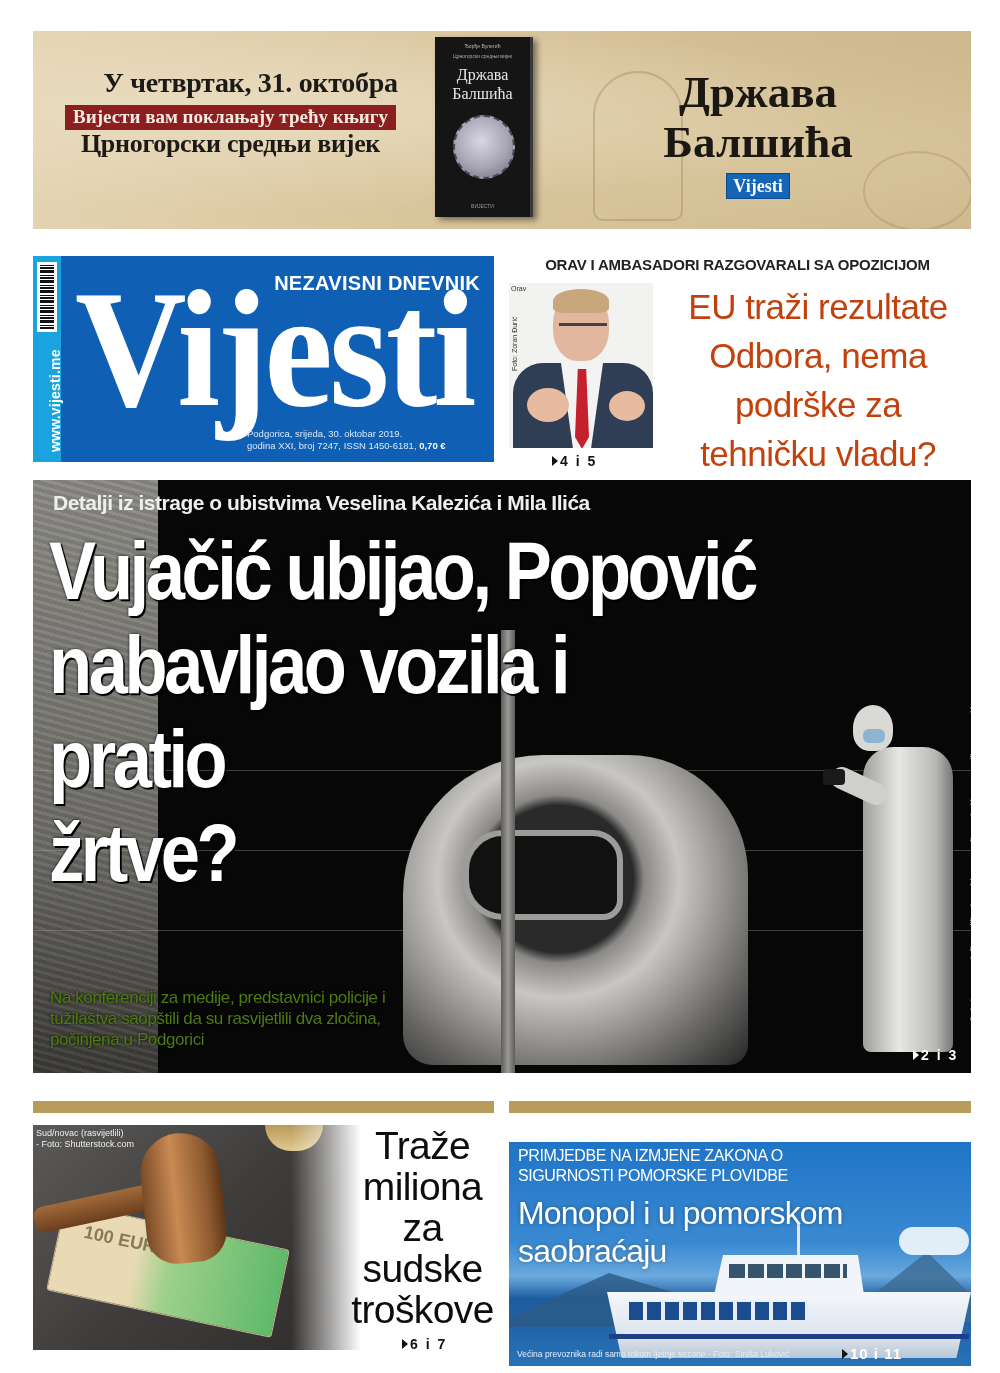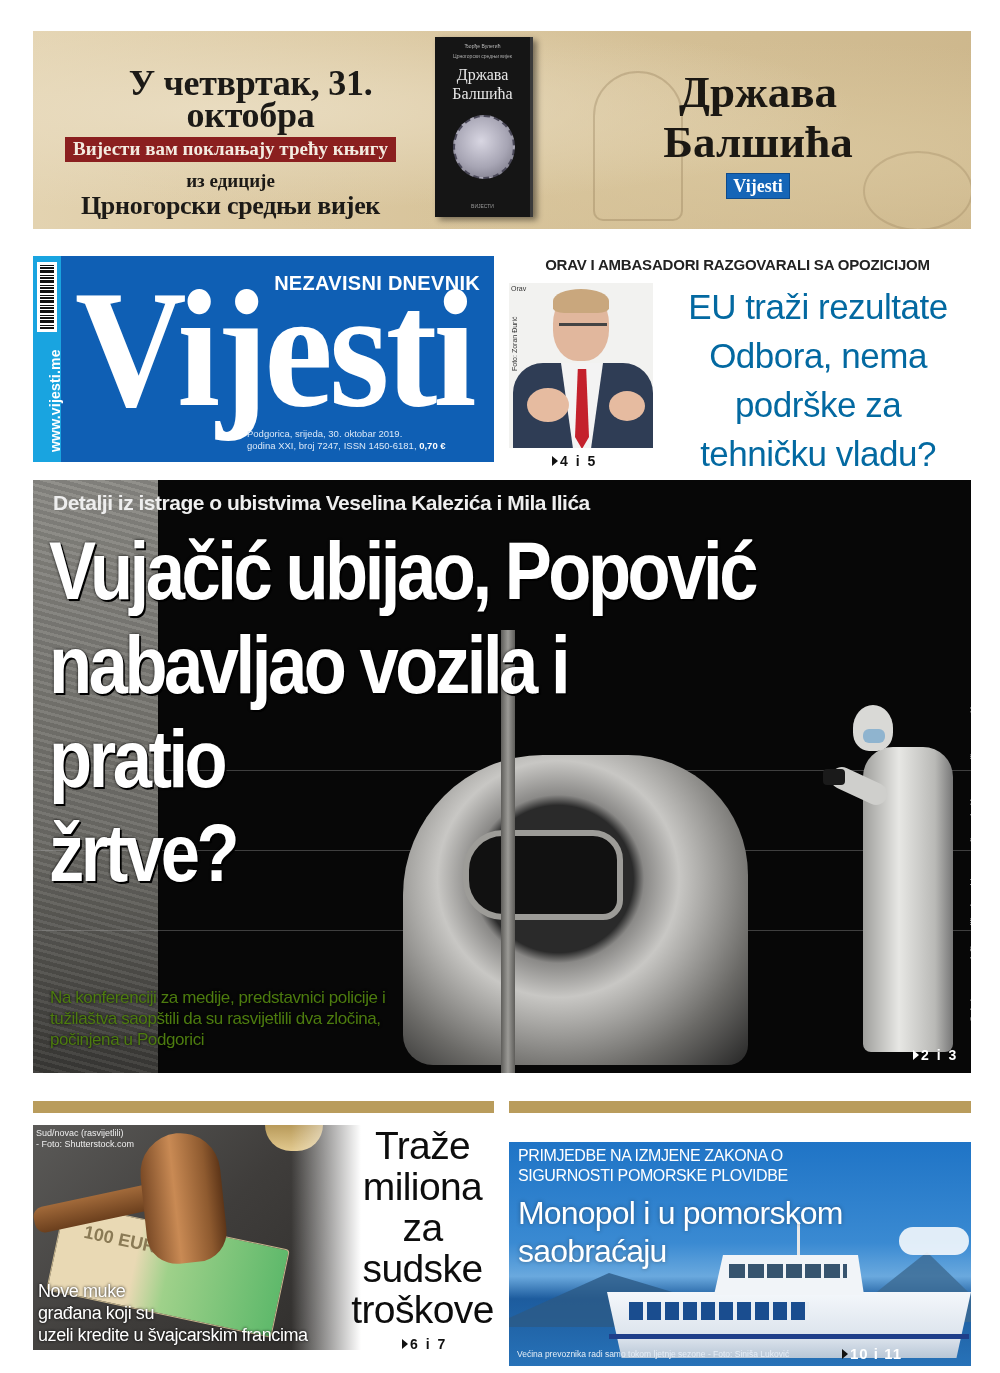--- a/index.html
+++ b/index.html
@@ -13,21 +13,21 @@
       radial-gradient(ellipse at 20% 40%, #e9dcc0 0%, rgba(233,220,192,0) 60%),
       radial-gradient(ellipse at 75% 60%, #d9c69d 0%, rgba(217,198,157,0) 65%),
       linear-gradient(100deg, #e4d4b2 0%, #d8c49b 45%, #cdb78c 100%);
     overflow: hidden;
   }
   .promo .sketch1 { position: absolute; left: 560px; top: 40px; width: 90px; height: 150px;
     border-radius: 45px 45px 10px 10px; border: 2px solid rgba(120,95,60,0.25); }
   .promo .sketch2 { position: absolute; left: 830px; top: 120px; width: 110px; height: 80px;
     border-radius: 50%; border: 2px solid rgba(120,95,60,0.2); }
   .promo-left { position: absolute; left: 0; top: 36px; width: 395px; text-align: center; font-family: "Liberation Serif", serif; color: #1c1a17; }
-  .promo-date { font-size: 36px; font-weight: bold; letter-spacing: -0.3px; line-height: 32px; margin-left: 40px; }
+  .promo-date { font-size: 28px; font-weight: bold; letter-spacing: -0.3px; line-height: 32px; margin-left: 40px; }
   .promo-gift { display: inline-block; margin-top: 6px; background: #8b1f1f; color: #f3ebe0; font-size: 19px; font-weight: bold; padding: 1px 8px 2px; line-height: 22px; }
   .promo-from { font-size: 19px; font-weight: bold; margin-top: 8px; line-height: 22px; }
   .promo-series { font-size: 26px; font-weight: bold; line-height: 28px; letter-spacing: -0.3px; }
 
   .book { position: absolute; left: 402px; top: 6px; width: 98px; height: 180px; background: #151515;
     box-shadow: 4px 3px 6px rgba(0,0,0,0.45); border-right: 3px solid #3a3a3a; }
   .book-author { position: absolute; top: 6px; width: 100%; text-align: center; font-size: 5px; color: #bbb; }
   .book-series { position: absolute; top: 16px; width: 100%; text-align: center; font-size: 5px; color: #aaa; }
   .book-title { position: absolute; top: 28px; width: 100%; text-align: center; font-family: "Liberation Serif", serif; color: #e6e6e6; font-size: 16px; line-height: 19px; }
   .book-coin { position: absolute; left: 18px; top: 78px; width: 62px; height: 64px; border-radius: 50%;
@@ -62,21 +62,21 @@
   .orav-suit { position: absolute; left: 4px; top: 80px; width: 140px; height: 90px; border-radius: 30px 30px 0 0; background: #2f3d55; }
   .orav-shirt { position: absolute; left: 52px; top: 80px; width: 42px; height: 90px; background: #f3f3f3; clip-path: polygon(0 0, 100% 0, 70% 100%, 30% 100%); }
   .orav-tie { position: absolute; left: 66px; top: 86px; width: 14px; height: 80px; background: #c4212c; clip-path: polygon(20% 0, 80% 0, 100% 85%, 50% 100%, 0 85%); }
   .orav-hand1 { position: absolute; left: 18px; top: 105px; width: 42px; height: 34px; border-radius: 50%; background: #e6bba0; }
   .orav-hand2 { position: absolute; left: 100px; top: 108px; width: 36px; height: 30px; border-radius: 50%; background: #e6bba0; }
   .orav-label { position: absolute; left: 2px; top: 2px; font-size: 7px; color: #333; }
   .orav-credit { position: absolute; left: 2px; top: 88px; transform-origin: 0 0; transform: rotate(-90deg); font-size: 7px; color: #333; white-space: nowrap; }
   .pageref { font-weight: bold; font-size: 14px; letter-spacing: 2px; }
   .pageref .arrow { display: inline-block; width: 0; height: 0; border-top: 5px solid transparent; border-bottom: 5px solid transparent; border-left: 6px solid currentColor; margin-right: 2px; vertical-align: 0; }
   .orav-ref { position: absolute; left: 552px; top: 453px; color: #111; }
-  .orav-headline { position: absolute; left: 662px; top: 282px; width: 312px; text-align: center; color: #0369a1; font-size: 35px; line-height: 49px; letter-spacing: -0.5px; }
+  .orav-headline { position: absolute; left: 662px; top: 282px; width: 312px; text-align: center; color: #c2410c; font-size: 35px; line-height: 49px; letter-spacing: -0.5px; }
 
   
   .lead { position: absolute; left: 33px; top: 480px; width: 938px; height: 593px; background: #070707; overflow: hidden; }
   .lead-wall { position: absolute; left: 0; top: 0; width: 125px; height: 593px; background: linear-gradient(180deg, #8b8a85 0%, #6e6d68 60%, #3a3936 100%); }
   .lead-wall-tex { position: absolute; left: 0; top: 0; width: 125px; height: 593px; background: repeating-linear-gradient(15deg, rgba(255,255,255,0.05) 0 3px, rgba(0,0,0,0.08) 3px 7px); }
   .lead-pole { position: absolute; left: 468px; top: 150px; width: 14px; height: 443px; background: linear-gradient(90deg, #5e5d5a, #9b9a96, #5e5d5a); }
   .wire { position: absolute; left: 0; height: 1px; width: 938px; background: rgba(170,170,170,0.35); }
   .car { position: absolute; left: 370px; top: 275px; width: 345px; height: 310px; border-radius: 140px 120px 20px 30px;
     background: radial-gradient(ellipse at 45% 40%, #2a2a2a 0%, #2a2a2a 28%, #8a8987 32%, #c8c7c4 45%, #6b6a67 75%, #252525 100%); }
   .car-window { position: absolute; left: 430px; top: 350px; width: 160px; height: 90px; border-radius: 40px 30px 20px 40px; background: #111; border: 6px solid #9d9c98; }
@@ -135,21 +135,20 @@
 </style>
 </head>
 <body>
 
 <div class="promo">
   <div class="sketch1"></div>
   <div class="sketch2"></div>
   <div class="promo-left">
     <div class="promo-date">У четвртак, 31. октобра</div>
     <div class="promo-gift">Вијести вам поклањају трећу књигу</div>
-    <div class="promo-from">из едиције</div>
     <div class="promo-series">Црногорски средњи вијек</div>
   </div>
   <div class="book">
     <div class="book-author">Ђорђе Вулетић</div>
     <div class="book-series">Црногорски средњи вијек</div>
     <div class="book-title">
       <div>Држава</div>
       <div>Балшића</div>
     </div>
     <div class="book-coin"></div>
@@ -234,25 +233,20 @@
       <div class="bill-text">100 EURO</div>
     </div>
   <div class="gavel-handle"></div>
   <div class="gavel-head"></div>
   <div class="scale"></div>
   <div class="fade"></div>
   <div class="bl-credit">
     <div>Sud/novac (rasvijetlili)</div>
     <div>- Foto: Shutterstock.com</div>
   </div>
-  <div class="bl-deck">
-    <div>Nove muke</div>
-    <div>građana koji su</div>
-    <div>uzeli kredite u švajcarskim francima</div>
-  </div>
 </div>
 <div class="bl-headline">
   <div>Traže</div>
   <div>miliona</div>
   <div>za sudske</div>
   <div>troškove</div>
 </div>
 <div class="bl-ref pageref"><span class="arrow"></span><span>6 i 7</span></div>
 
 <div class="br-photo">

